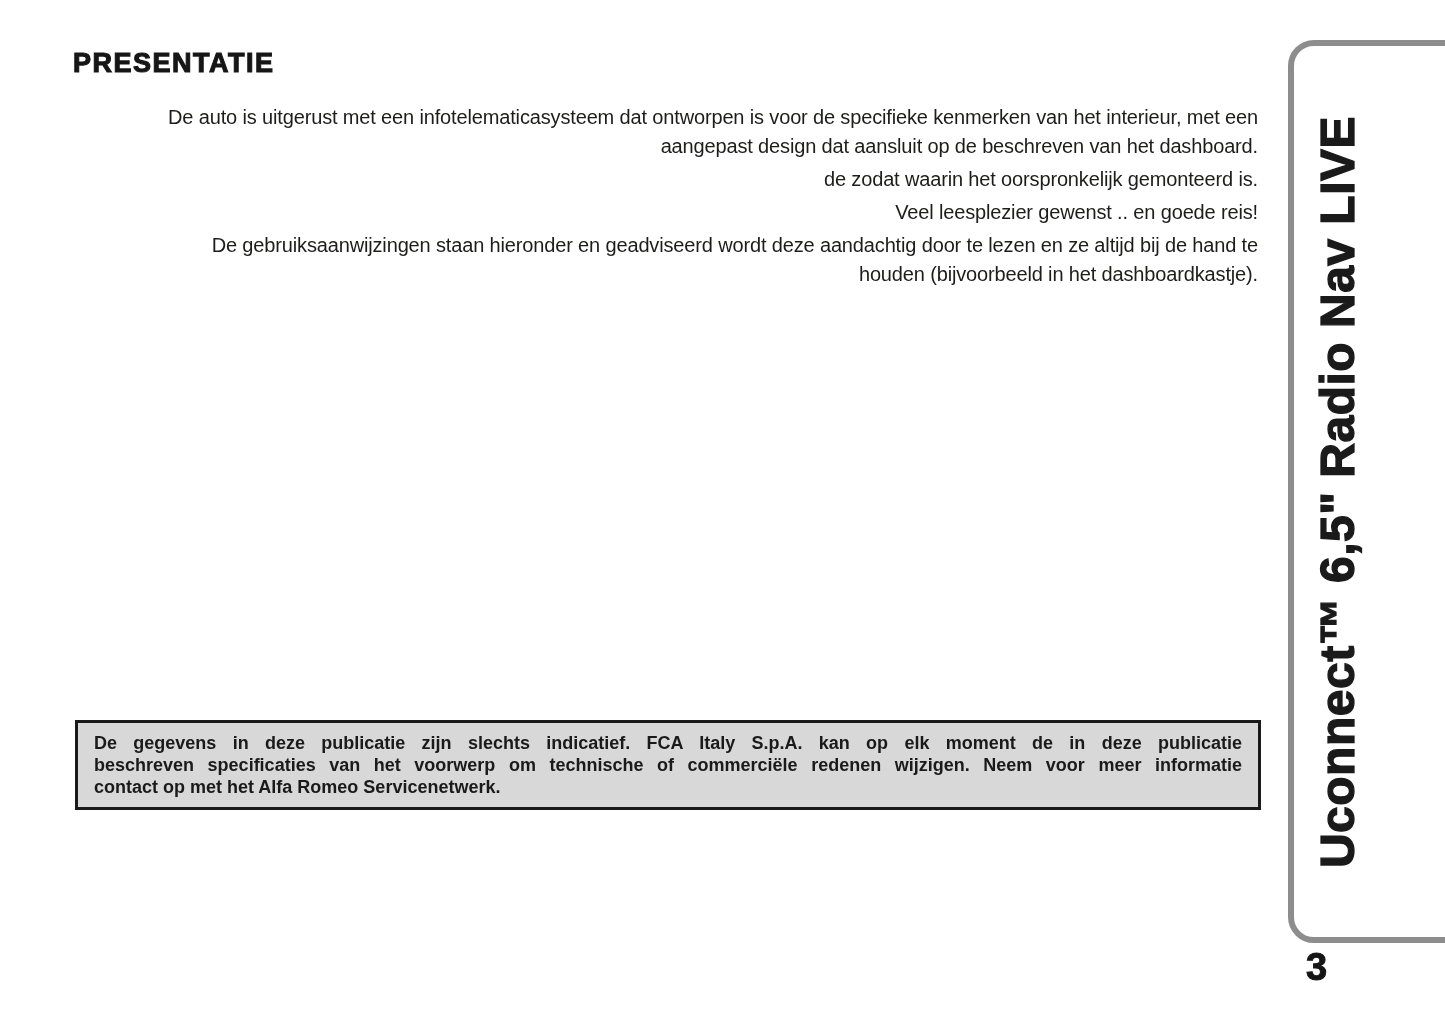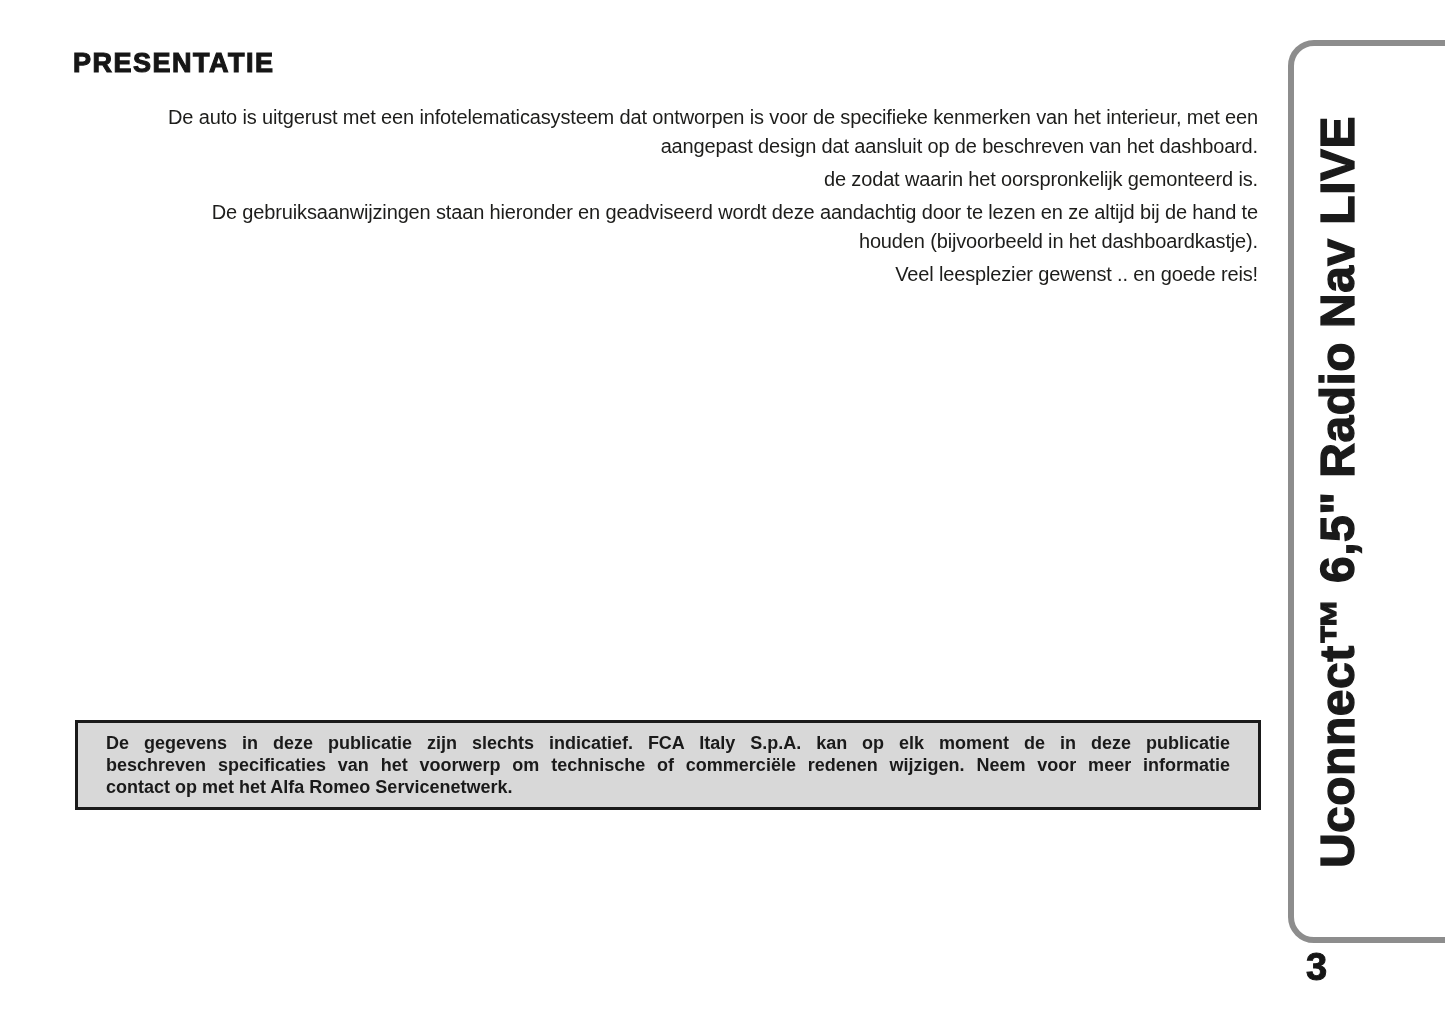--- a/index.html
+++ b/index.html
@@ -44,21 +44,21 @@
   }
   
   .notice {
     position: absolute;
     left: 75px;
     top: 720px;
     width: 1186px;
     height: 90px;
     background: #d8d8d8;
     border: 3px solid #1a1a1a;
-    padding: 9px 28px;
+    padding: 9px 16px;
     font-size: 18px;
     line-height: 22px;
     font-weight: bold;
     color: #1a1a1a;
   }
   .notice-line { width: 100%; }
   .notice-line.justify { text-align: justify; text-align-last: justify; }
   .notice-line.center { text-align: left; }
   
   .sidebar-box {
@@ -109,26 +109,26 @@
     </p>
 
     <p class="para">
     </p>
 
     <p class="para">
       <span class="line">de zodat waarin het oorspronkelijk gemonteerd is.</span>
     </p>
 
     <p class="para">
-      <span class="line">De gebruiksaanwijzingen staan hieronder en geadviseerd wordt deze aandachtig door te lezen en ze altijd bij de hand te</span>
-      <span class="line">houden (bijvoorbeeld in het dashboardkastje).</span>
+      <span class="line">Veel leesplezier gewenst .. en goede reis!</span>
     </p>
 
     <p class="para">
-      <span class="line">Veel leesplezier gewenst .. en goede reis!</span>
+      <span class="line">De gebruiksaanwijzingen staan hieronder en geadviseerd wordt deze aandachtig door te lezen en ze altijd bij de hand te</span>
+      <span class="line">houden (bijvoorbeeld in het dashboardkastje).</span>
     </p>
   </main>
 
   <div class="notice">
     <div class="notice-line justify">De gegevens in deze publicatie zijn slechts indicatief. FCA Italy S.p.A. kan op elk moment de in deze publicatie</div>
     <div class="notice-line justify">beschreven specificaties van het voorwerp om technische of commerciële redenen wijzigen. Neem voor meer informatie</div>
     <div class="notice-line center">contact op met het Alfa Romeo Servicenetwerk.</div>
   </div>
 
   <aside class="sidebar-box">

